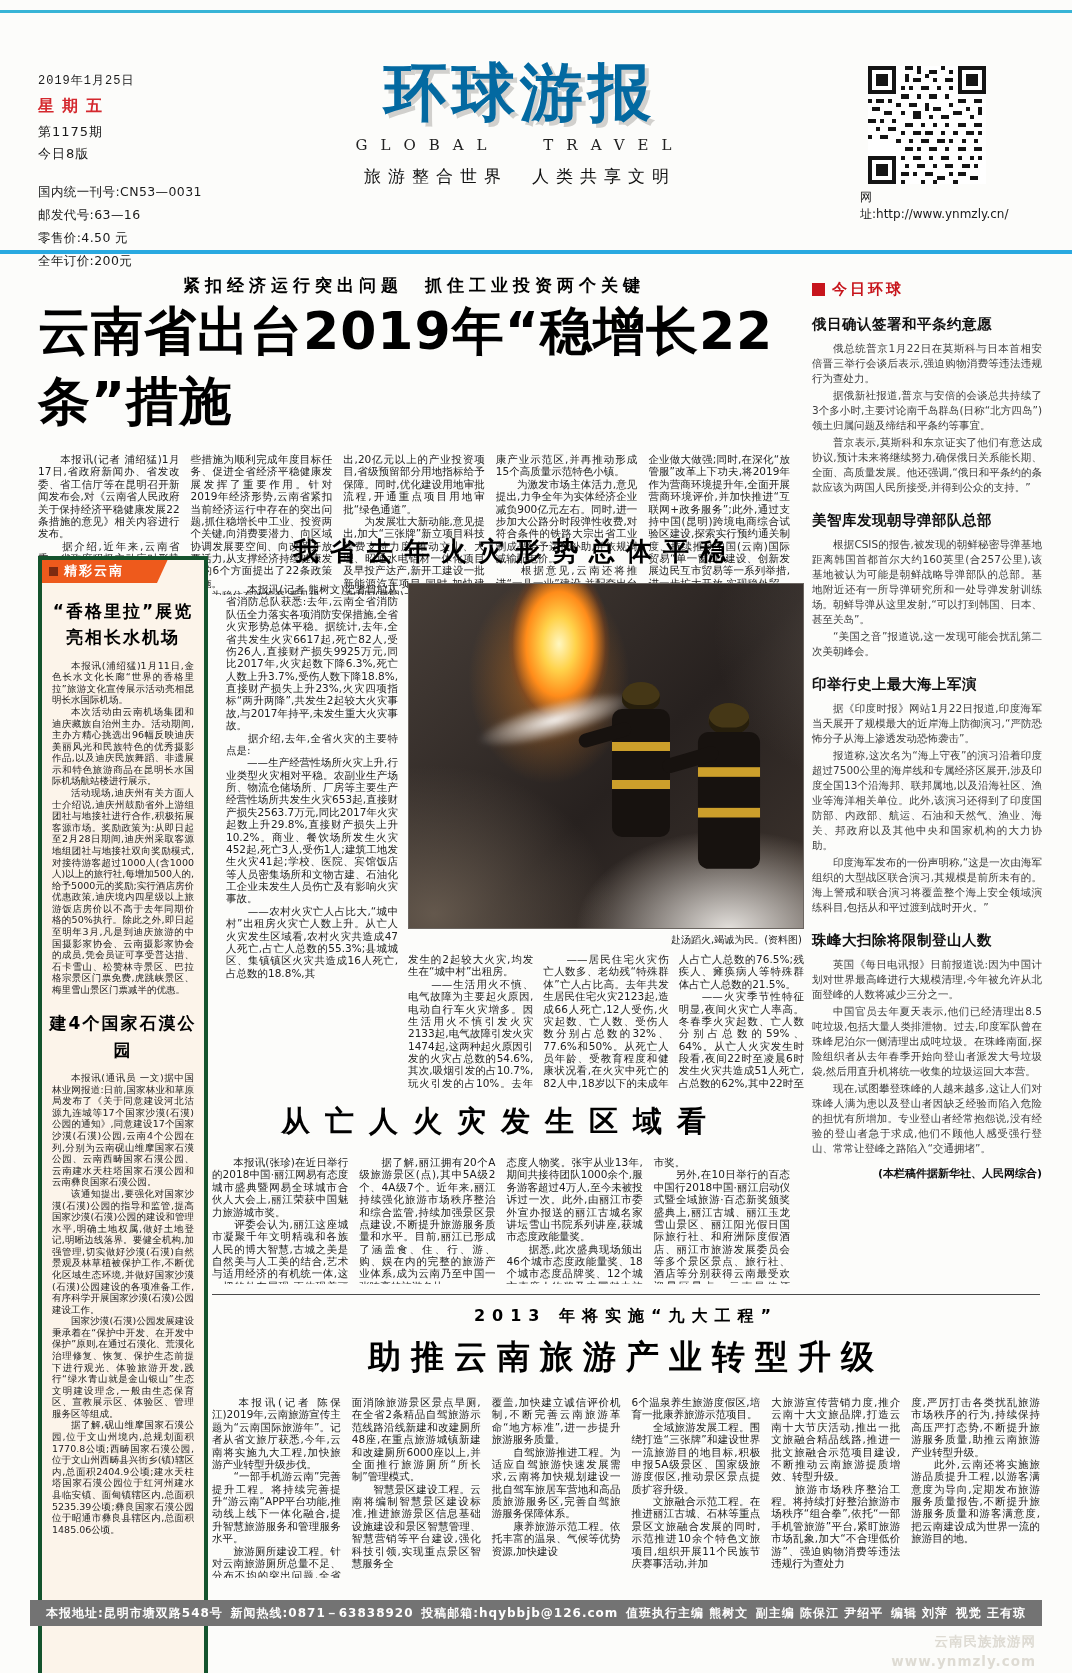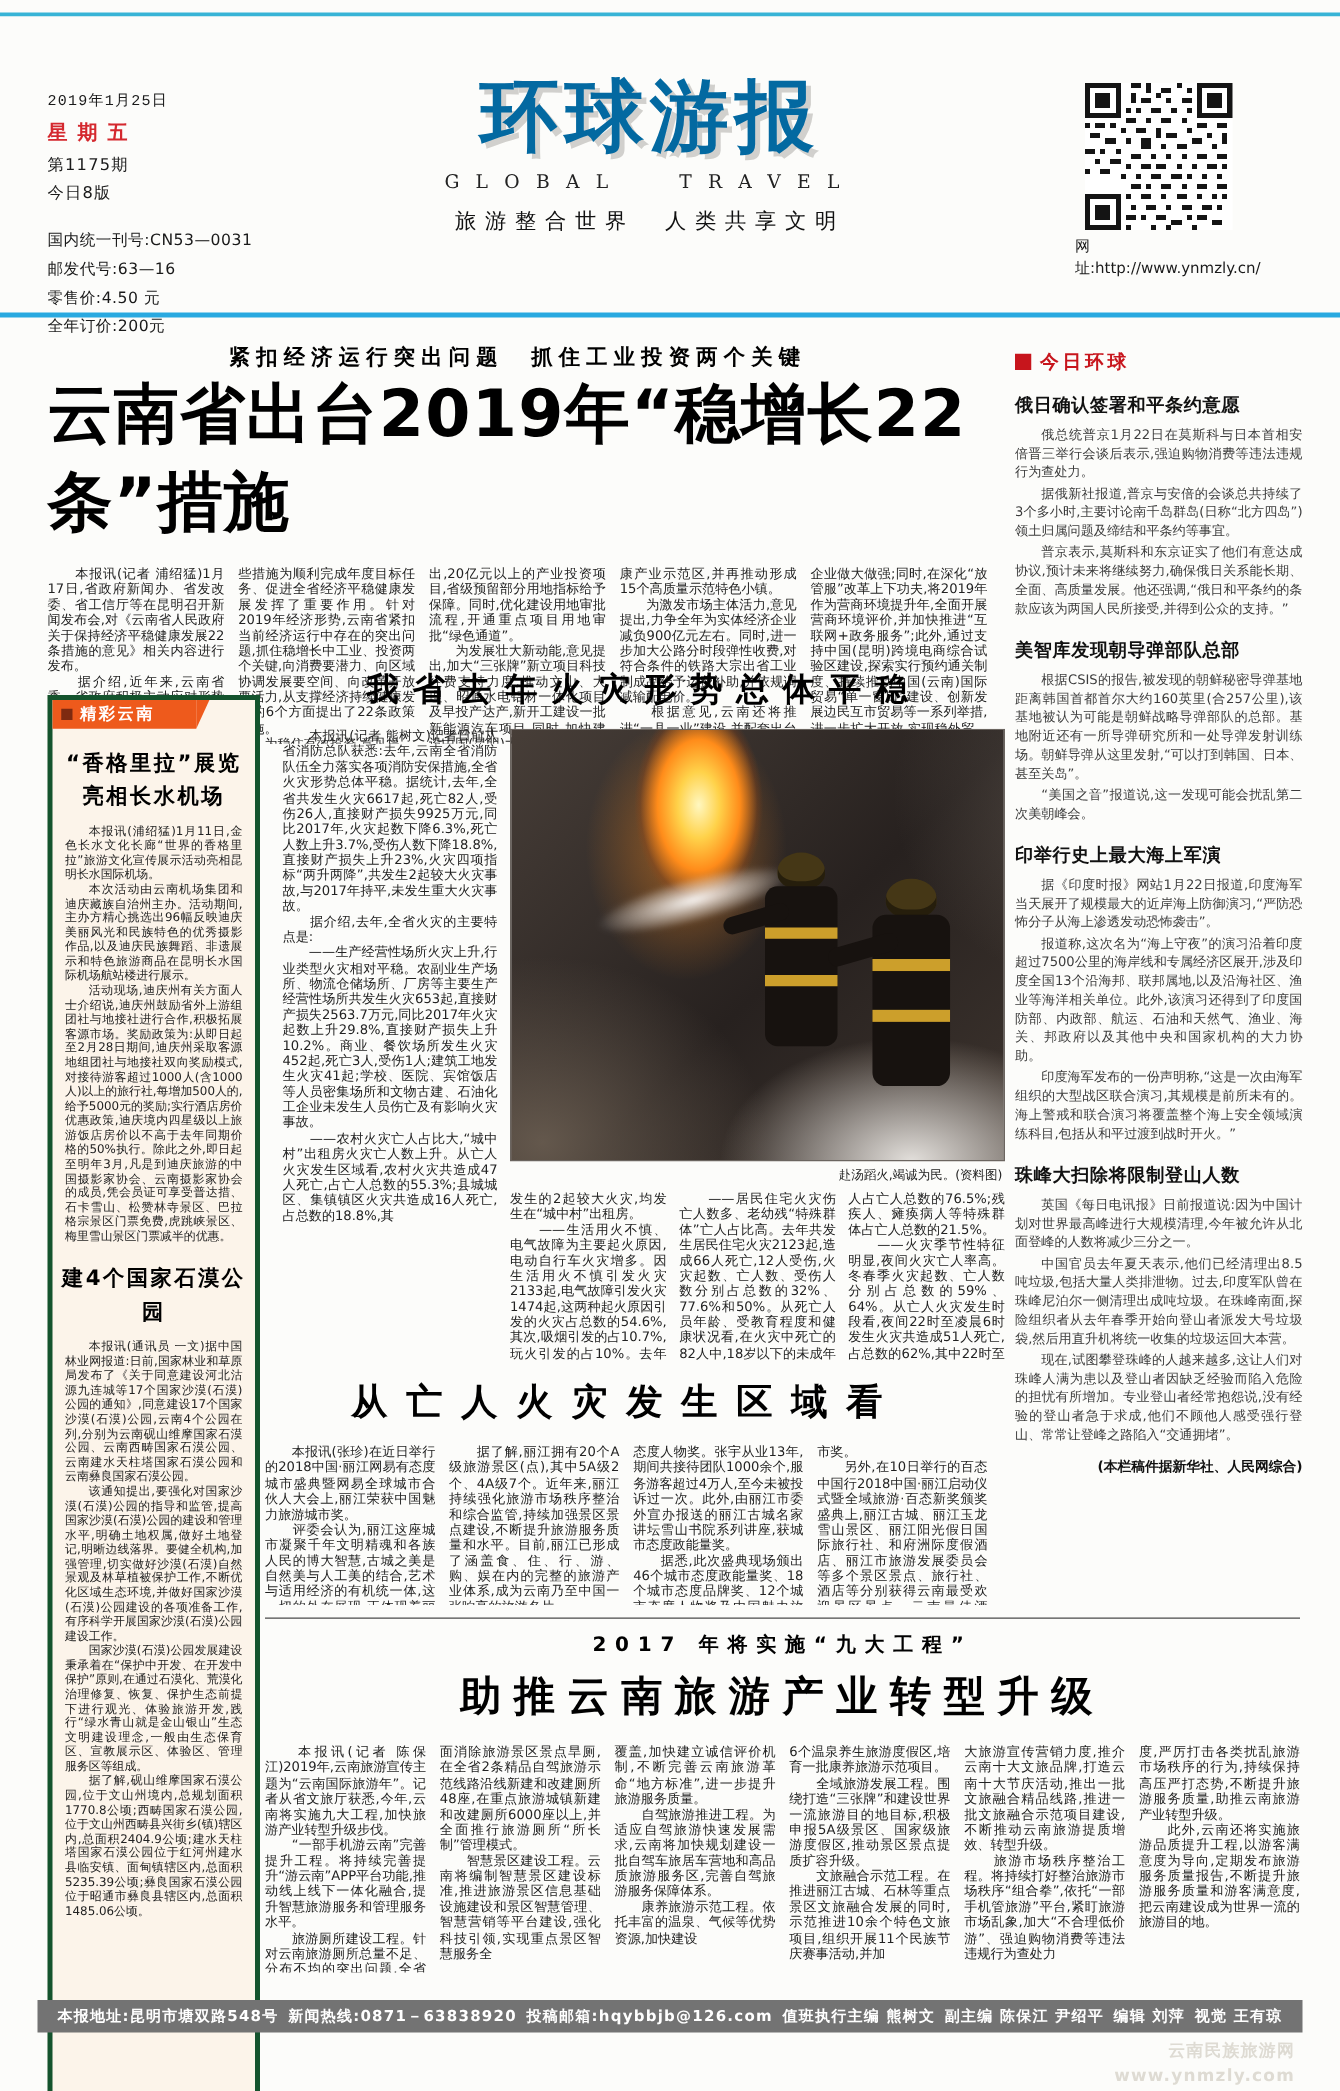--- a/index.html
+++ b/index.html
@@ -265,21 +265,21 @@
       <div class="col">态度人物奖。张宇从业13年,期间共接待团队1000余个,服务游客超过4万人,至今未被投诉过一次。此外,由丽江市委外宣办报送的丽江古城名家讲坛雪山书院系列讲座,获城市态度政能量奖。
 　　据悉,此次盛典现场颁出46个城市态度政能量奖、18个城市态度品牌奖、12个城市态度人物奖及中国魅力旅游城市奖。</div>
       <div class="col">市奖。
 　　另外,在10日举行的百态中国行2018中国·丽江启动仪式暨全域旅游·百态新奖颁奖盛典上,丽江古城、丽江玉龙雪山景区、丽江阳光假日国际旅行社、和府洲际度假酒店、丽江市旅游发展委员会等多个景区景点、旅行社、酒店等分别获得云南最受欢迎景区景点、云南最佳酒店、云南旅游发展贡献奖等奖项。</div>
     </div>
   </div>
 
   <div class="section-divider"></div>
 
   <div class="bottom">
-    <div class="kicker2">2017 年将实施“九大工程”</div>
+    <div class="kicker2">2013 年将实施“九大工程”</div>
     <div class="headline4">助推云南旅游产业转型升级</div>
     <div class="cols">
       <div class="col">　　本报讯(记者 陈保江)2019年,云南旅游宣传主题为“云南国际旅游年”。记者从省文旅厅获悉,今年,云南将实施九大工程,加快旅游产业转型升级步伐。
 　　“一部手机游云南”完善提升工程。将持续完善提升“游云南”APP平台功能,推动线上线下一体化融合,提升智慧旅游服务和管理服务水平。
 　　旅游厕所建设工程。针对云南旅游厕所总量不足、分布不均的突出问题,全省将新建及提升改造旅游厕所1660座,全</div>
       <div class="col">面消除旅游景区景点旱厕,在全省2条精品自驾旅游示范线路沿线新建和改建厕所48座,在重点旅游城镇新建和改建厕所6000座以上,并全面推行旅游厕所“所长制”管理模式。
 　　智慧景区建设工程。云南将编制智慧景区建设标准,推进旅游景区信息基础设施建设和景区智慧管理、智慧营销等平台建设,强化科技引领,实现重点景区智慧服务全</div>
       <div class="col">覆盖,加快建立诚信评价机制,不断完善云南旅游革命“地方标准”,进一步提升旅游服务质量。
 　　自驾旅游推进工程。为适应自驾旅游快速发展需求,云南将加快规划建设一批自驾车旅居车营地和高品质旅游服务区,完善自驾旅游服务保障体系。
 　　康养旅游示范工程。依托丰富的温泉、气候等优势资源,加快建设</div>

